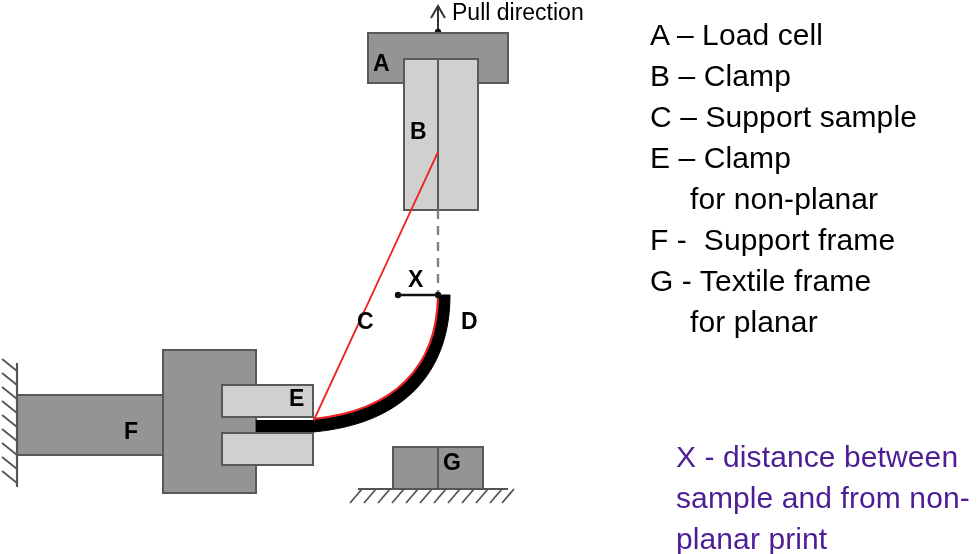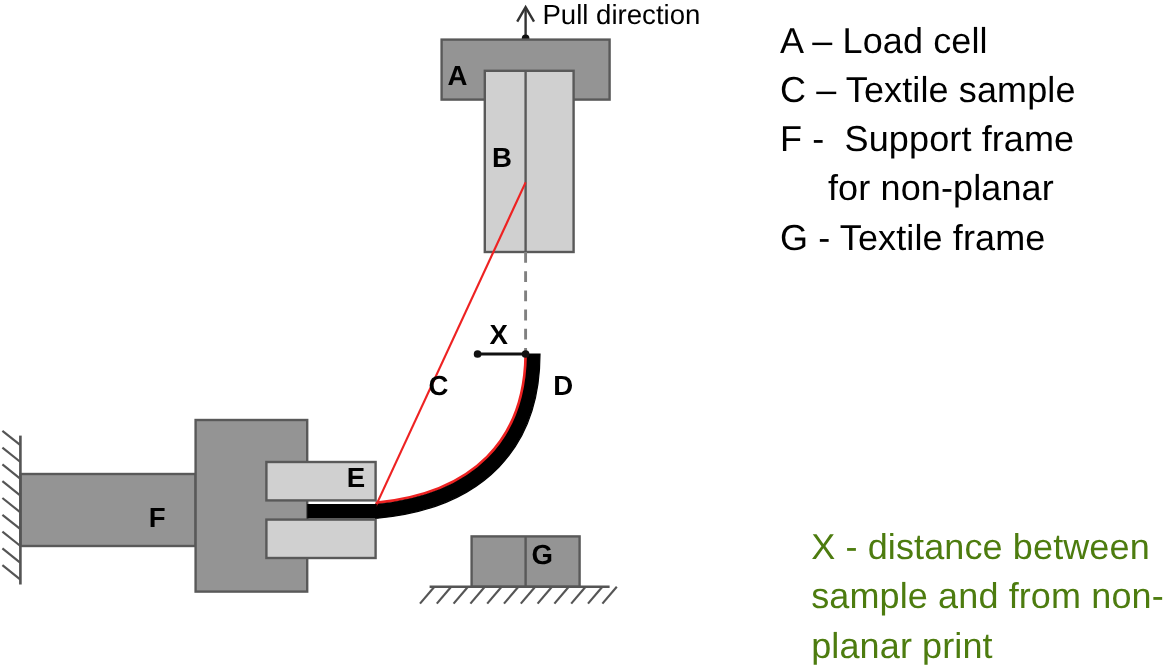--- a/index.html
+++ b/index.html
@@ -45,21 +45,21 @@
   }
   .note {
     position: absolute;
     left: 676px;
     top: 436px;
     width: 304px;
   }
   .note-line {
     font-size: 30px;
     line-height: 41px;
-    color: #4d7c0f;
+    color: #4c1d95;
     white-space: pre;
     letter-spacing: 0.1px;
   }
   .pull-label {
     position: absolute;
     left: 452px;
     top: -1px;
     font-size: 23px;
     color: #000000;
     white-space: pre;
@@ -183,24 +183,27 @@
   <span class="blk-label lbl-B">B</span>
   <span class="blk-label lbl-C">C</span>
   <span class="blk-label lbl-D">D</span>
   <span class="blk-label lbl-E">E</span>
   <span class="blk-label lbl-F">F</span>
   <span class="blk-label lbl-G">G</span>
   <span class="blk-label lbl-X">X</span>
 
   <div class="legend">
     <div class="legend-row">A – Load cell</div>
-    <div class="legend-row">C – Textile sample</div>
+    <div class="legend-row">B – Clamp</div>
+    <div class="legend-row">C – Support sample</div>
+    <div class="legend-row">E – Clamp</div>
+    <div class="legend-row indent">for non-planar</div>
     <div class="legend-row">F -  Support frame</div>
-    <div class="legend-row indent">for non-planar</div>
     <div class="legend-row">G - Textile frame</div>
+    <div class="legend-row indent">for planar</div>
   </div>
 
   <div class="note">
     <div class="note-line">X - distance between</div>
     <div class="note-line">sample and from non-</div>
     <div class="note-line">planar print</div>
   </div>
 
 </div>
 

